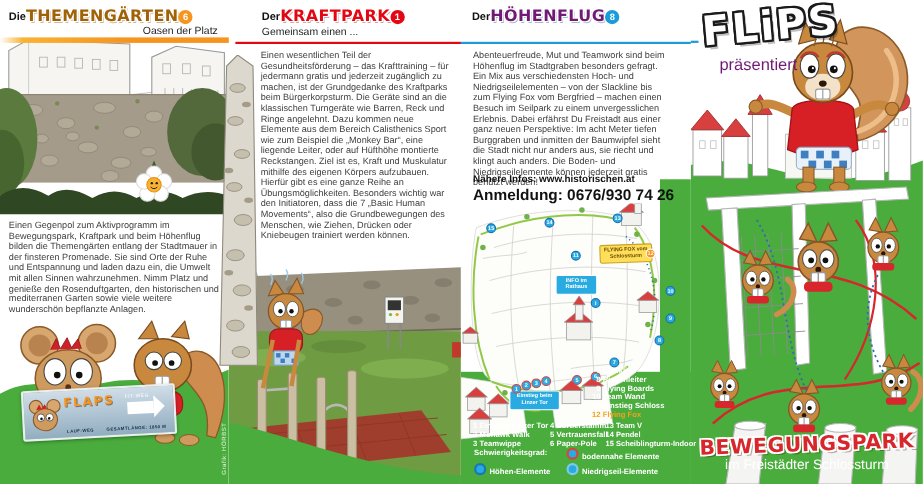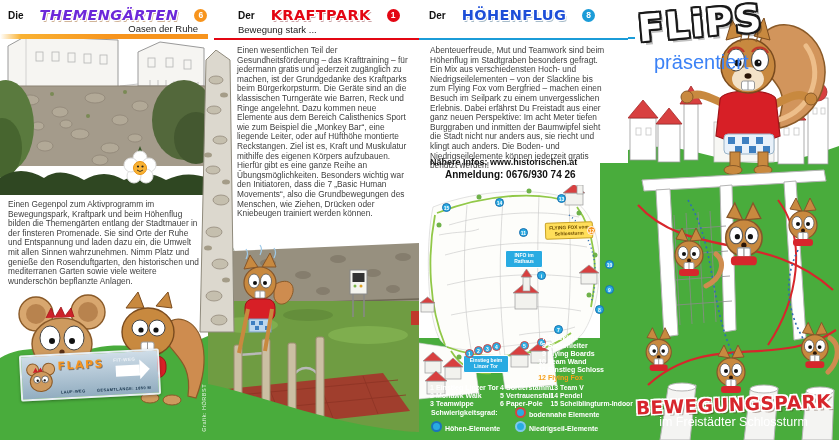--- a/index.html
+++ b/index.html
@@ -6,26 +6,26 @@
   #stage{position:relative;width:839px;height:440px;background:#ffffff;overflow:hidden;
          font-family:"Liberation Sans",sans-serif;-webkit-font-smoothing:antialiased;}
   .panel{position:absolute;top:0;height:440px;}
   #p1{left:0;width:208px;}
   #p2{left:208px;width:211px;}
   #p3{left:419px;width:209px;}
   #p4{left:628px;width:211px;}
   .a{position:absolute;}
 
   
-  .hline{position:absolute;display:flex;align-items:center;gap:16px;white-space:nowrap;z-index:6;}
+  .hline{position:absolute;display:flex;align-items:center;gap:0;white-space:nowrap;z-index:6;}
   .prefix{font-size:10px;font-weight:bold;color:#111;}
   .btitle{font-family:"DejaVu Sans",sans-serif;font-weight:bold;font-size:14.5px;letter-spacing:.4px;}
-  .t-o{color:#6d28d9;text-shadow:-1px -1px 0 #fff,1px -1px 0 #fff,-1px 1px 0 #fff,1px 1px 0 #fff,1.5px 1.5px 0 rgba(140,70,0,.4);font-style:italic;}
+  .t-o{color:#a16207;text-shadow:-1px -1px 0 #fff,1px -1px 0 #fff,-1px 1px 0 #fff,1px 1px 0 #fff,1.5px 1.5px 0 rgba(140,70,0,.4);}
   .t-r{color:#E30613;text-shadow:-1px -1px 0 #fff,1px -1px 0 #fff,-1px 1px 0 #fff,1px 1px 0 #fff,1.5px 1.5px 0 rgba(110,0,10,.35);}
-  .t-b{color:#1d4ed8;text-shadow:-1px -1px 0 #fff,1px -1px 0 #fff,-1px 1px 0 #fff,1px 1px 0 #fff,1.5px 1.5px 0 rgba(0,60,100,.35);}
+  .t-b{color:#701a75;text-shadow:-1px -1px 0 #fff,1px -1px 0 #fff,-1px 1px 0 #fff,1px 1px 0 #fff,1.5px 1.5px 0 rgba(0,60,100,.35);}
   .badge{width:13px;height:13px;border-radius:50%;color:#fff;font-size:8.5px;font-weight:bold;
          display:flex;align-items:center;justify-content:center;flex:0 0 13px;}
   .b-o{background:#F7941D}.b-r{background:#E30613}.b-b{background:#1B9CD8}
   .sub{position:absolute;font-size:9.5px;color:#1c1c1c;z-index:6;}
   .rule{position:absolute;height:2px;z-index:5;}
   .body-text{position:absolute;font-size:8.3px;line-height:9.6px;color:#3e3e3e;z-index:5;}
 
   
   .p1-orangebar{left:0;right:0;top:34px;height:5px;z-index:4;
      background:linear-gradient(90deg,#ffffff 0,#F9B233 10%,#F7941D 55%,#F7941D 100%);}
@@ -59,39 +59,39 @@
   .lg-orange{color:#F7A11C;}
   .diff-dot{display:inline-block;width:7px;height:7px;border-radius:50%;background:#29ABE2;vertical-align:-1px;
       margin-right:3px;box-sizing:content-box;}
   .d-h{border:2px solid #1B75BB;} .d-b{border:2px solid #D64541;} .d-n{border:2px solid #7EC8EC;}
 
   
   .flips-title{position:absolute;left:10px;top:2px;z-index:4;font-family:"DejaVu Sans",sans-serif;font-weight:bold;
      font-size:37px;letter-spacing:2px;color:#ffffff;transform:rotate(-5deg);
      text-shadow:-2px -2px 0 #1a1a1a,2px -2px 0 #1a1a1a,-2px 2px 0 #1a1a1a,2px 2px 0 #1a1a1a,
        0 -2px 0 #1a1a1a,0 2px 0 #1a1a1a,-2px 0 0 #1a1a1a,2px 0 0 #1a1a1a,3px 4px 0 rgba(0,0,0,.25);}
-  .flips-sub{position:absolute;left:26px;top:51px;z-index:4;font-size:20px;color:#3b82f6;}
+  .flips-sub{position:absolute;left:26px;top:51px;z-index:4;font-size:15px;color:#701a75;}
   .bp-title{position:absolute;left:0;right:0;bottom:25px;z-index:5;text-align:center;transform:rotate(-2deg);
      font-family:"DejaVu Sans",sans-serif;font-weight:bold;font-size:18.5px;letter-spacing:.5px;color:#D7262C;
      text-shadow:-1.5px -1.5px 0 #fff,1.5px -1.5px 0 #fff,-1.5px 1.5px 0 #fff,1.5px 1.5px 0 #fff,2.5px 2.5px 0 rgba(60,20,0,.35);}
   .bp-sub{position:absolute;left:0;right:0;bottom:11px;z-index:5;text-align:center;color:#fff;font-size:12.5px;}
   .p4-bluedash{left:0;top:37px;width:7px;height:2px;background:#1B9CD8;z-index:4;}
 </style>
 </head>
 <body>
 
 <div id="stage">
 
   <div class="panel" id="p1">
     <div class="hline" style="left:8px;top:7px;">
       <span class="prefix">Die</span>
       <span class="btitle t-o">THEMENGÄRTEN</span>
       <span class="badge b-o">6</span>
     </div>
-    <div class="sub" style="top:23px;right:10px;">Oasen der Ruhe</div>
+    <div class="sub" style="top:23px;right:10px;">Oasen der Platz</div>
     <div class="a p1-orangebar"></div>
 
     <svg class="a" style="left:0;top:28px;z-index:2;" width="208" height="167" viewBox="0 0 208 167">
       <polygon points="8,60 8,18 26,8 118,12 118,60" fill="#f6f5f2" stroke="#9a9a9a"></polygon>
       <line x1="26" y1="8" x2="26" y2="60" stroke="#c3c3c3" stroke-width="0.7"></line>
       <rect x="36" y="24" width="7" height="9" fill="none" stroke="#b5b5b5" stroke-width="0.8"></rect>
       <rect x="52" y="24" width="7" height="9" fill="none" stroke="#b5b5b5" stroke-width="0.8"></rect>
       <rect x="68" y="25" width="7" height="9" fill="none" stroke="#b5b5b5" stroke-width="0.8"></rect>
       <rect x="84" y="26" width="7" height="9" fill="none" stroke="#b5b5b5" stroke-width="0.8"></rect>
       <rect x="100" y="27" width="7" height="9" fill="none" stroke="#b5b5b5" stroke-width="0.8"></rect>
@@ -207,21 +207,21 @@
 
     <span class="credit">Grafik: HÖRBST</span>
   </div>
 
   <div class="panel" id="p2">
     <div class="hline" style="left:30px;top:7px;">
       <span class="prefix">Der</span>
       <span class="btitle t-r">KRAFTPARK</span>
       <span class="badge b-r">1</span>
     </div>
-    <div class="sub" style="left:30px;top:24px;">Bewegung stark ...</div>
+    <div class="sub" style="left:30px;top:24px;">Gemeinsam einen ...</div>
     <div class="rule" style="left:6px;right:0;top:38px;background:#E30613;"></div>
 
     <div class="body-text" style="top:46px;left:29px;right:10px;">Einen wesentlichen Teil der Gesundheitsförderung – das Krafttraining – für jedermann gratis und jederzeit zugänglich zu machen, ist der Grundgedanke des Kraftparks beim Bürgerkorpsturm. Die Geräte sind an die klassischen Turngeräte wie Barren, Reck und Ringe angelehnt. Dazu kommen neue Elemente aus dem Bereich Calisthenics Sport wie zum Beispiel die „Monkey Bar“, eine liegende Leiter, oder auf Hüfthöhe montierte Reckstangen. Ziel ist es, Kraft und Muskulatur mithilfe des eigenen Körpers aufzubauen. Hierfür gibt es eine ganze Reihe an Übungsmöglichkeiten. Besonders wichtig war den Initiatoren, dass die 7 „Basic Human Movements“, also die Grundbewegungen des Menschen, wie Ziehen, Drücken oder Kniebeugen trainiert werden können.</div>
 
     <svg class="a" style="left:0;top:225px;z-index:2;" width="211" height="215" viewBox="0 0 211 215">
       <ellipse cx="12" cy="36" rx="16" ry="22" fill="#eef0ea" stroke="#9aa89a" stroke-width="0.8"></ellipse>
       <path d="M25,26 L211,18 L211,76 L25,82 Z" fill="#97907F"></path>
       <g fill="#857D6D">
         <ellipse cx="60" cy="38" rx="8" ry="4"></ellipse>
           <ellipse cx="95" cy="50" rx="8" ry="4"></ellipse>
@@ -323,21 +323,21 @@
   <div class="panel" id="p3">
     <div class="hline" style="left:10px;top:7px;">
       <span class="prefix">Der</span>
       <span class="btitle t-b">HÖHENFLUG</span>
       <span class="badge b-b">8</span>
     </div>
     <div class="rule" style="left:0;right:0;top:38px;background:#1B9CD8;"></div>
 
     <div class="body-text" style="top:46px;left:11px;right:18px;">Abenteuerfreude, Mut und Teamwork sind beim Höhenflug im Stadtgraben besonders gefragt. Ein Mix aus verschiedensten Hoch- und Niedrigseilelementen – von der Slackline bis zum Flying Fox vom Bergfried – machen einen Besuch im Seilpark zu einem unvergesslichen Erlebnis. Dabei erfährst Du Freistadt aus einer ganz neuen Perspektive: Im acht Meter tiefen Burggraben und inmitten der Baumwipfel sieht die Stadt nicht nur anders aus, sie riecht und klingt auch anders. Die Boden- und Niedrigseilelemente können jederzeit gratis benützt werden!</div>
     <div class="a" style="top:157px;left:11px;font-size:9px;font-weight:bold;color:#111;z-index:5;">Nähere Infos: www.historischen.at</div>
-    <div class="a" style="top:169px;left:26px;font-size:10px;font-weight:bold;color:#111;z-index:5;">Anmeldung: 0676/930 74 26</div>
+    <div class="a" style="top:169px;left:11px;font-size:14px;font-weight:bold;color:#111;z-index:5;">Anmeldung: 0676/930 74 26</div>
 
     <div class="a" style="left:181px;top:163px;width:28px;height:277px;background:#49AC3C;z-index:1;"></div>
     <div class="a" style="left:0;top:338px;right:0;bottom:0;background:#49AC3C;z-index:1;"></div>
 
     <svg class="a" style="left:0;top:185px;z-index:2;" width="209" height="255" viewBox="0 0 209 255">
       <path d="M14,22 C60,4 118,2 152,14 C168,22 178,42 180,70 C182,100 176,130 164,148 C150,166 118,176 88,176 C60,176 34,170 22,156 C8,138 6,60 14,22 Z" fill="#fdfdfa" stroke="#cfcfcf" stroke-width="0.6"></path>
       <polygon points="0,158 54,166 60,208 0,214" fill="#fdfdfa" stroke="#cfcfcf" stroke-width="0.6"></polygon>
       <polygon points="80,162 132,156 138,200 86,204" fill="#fdfdfa" stroke="#cfcfcf" stroke-width="0.6"></polygon>
       <g stroke="#c6c6c6" stroke-width="0.6" fill="none">
         <path d="M30,40 C70,28 120,24 160,32"></path>

